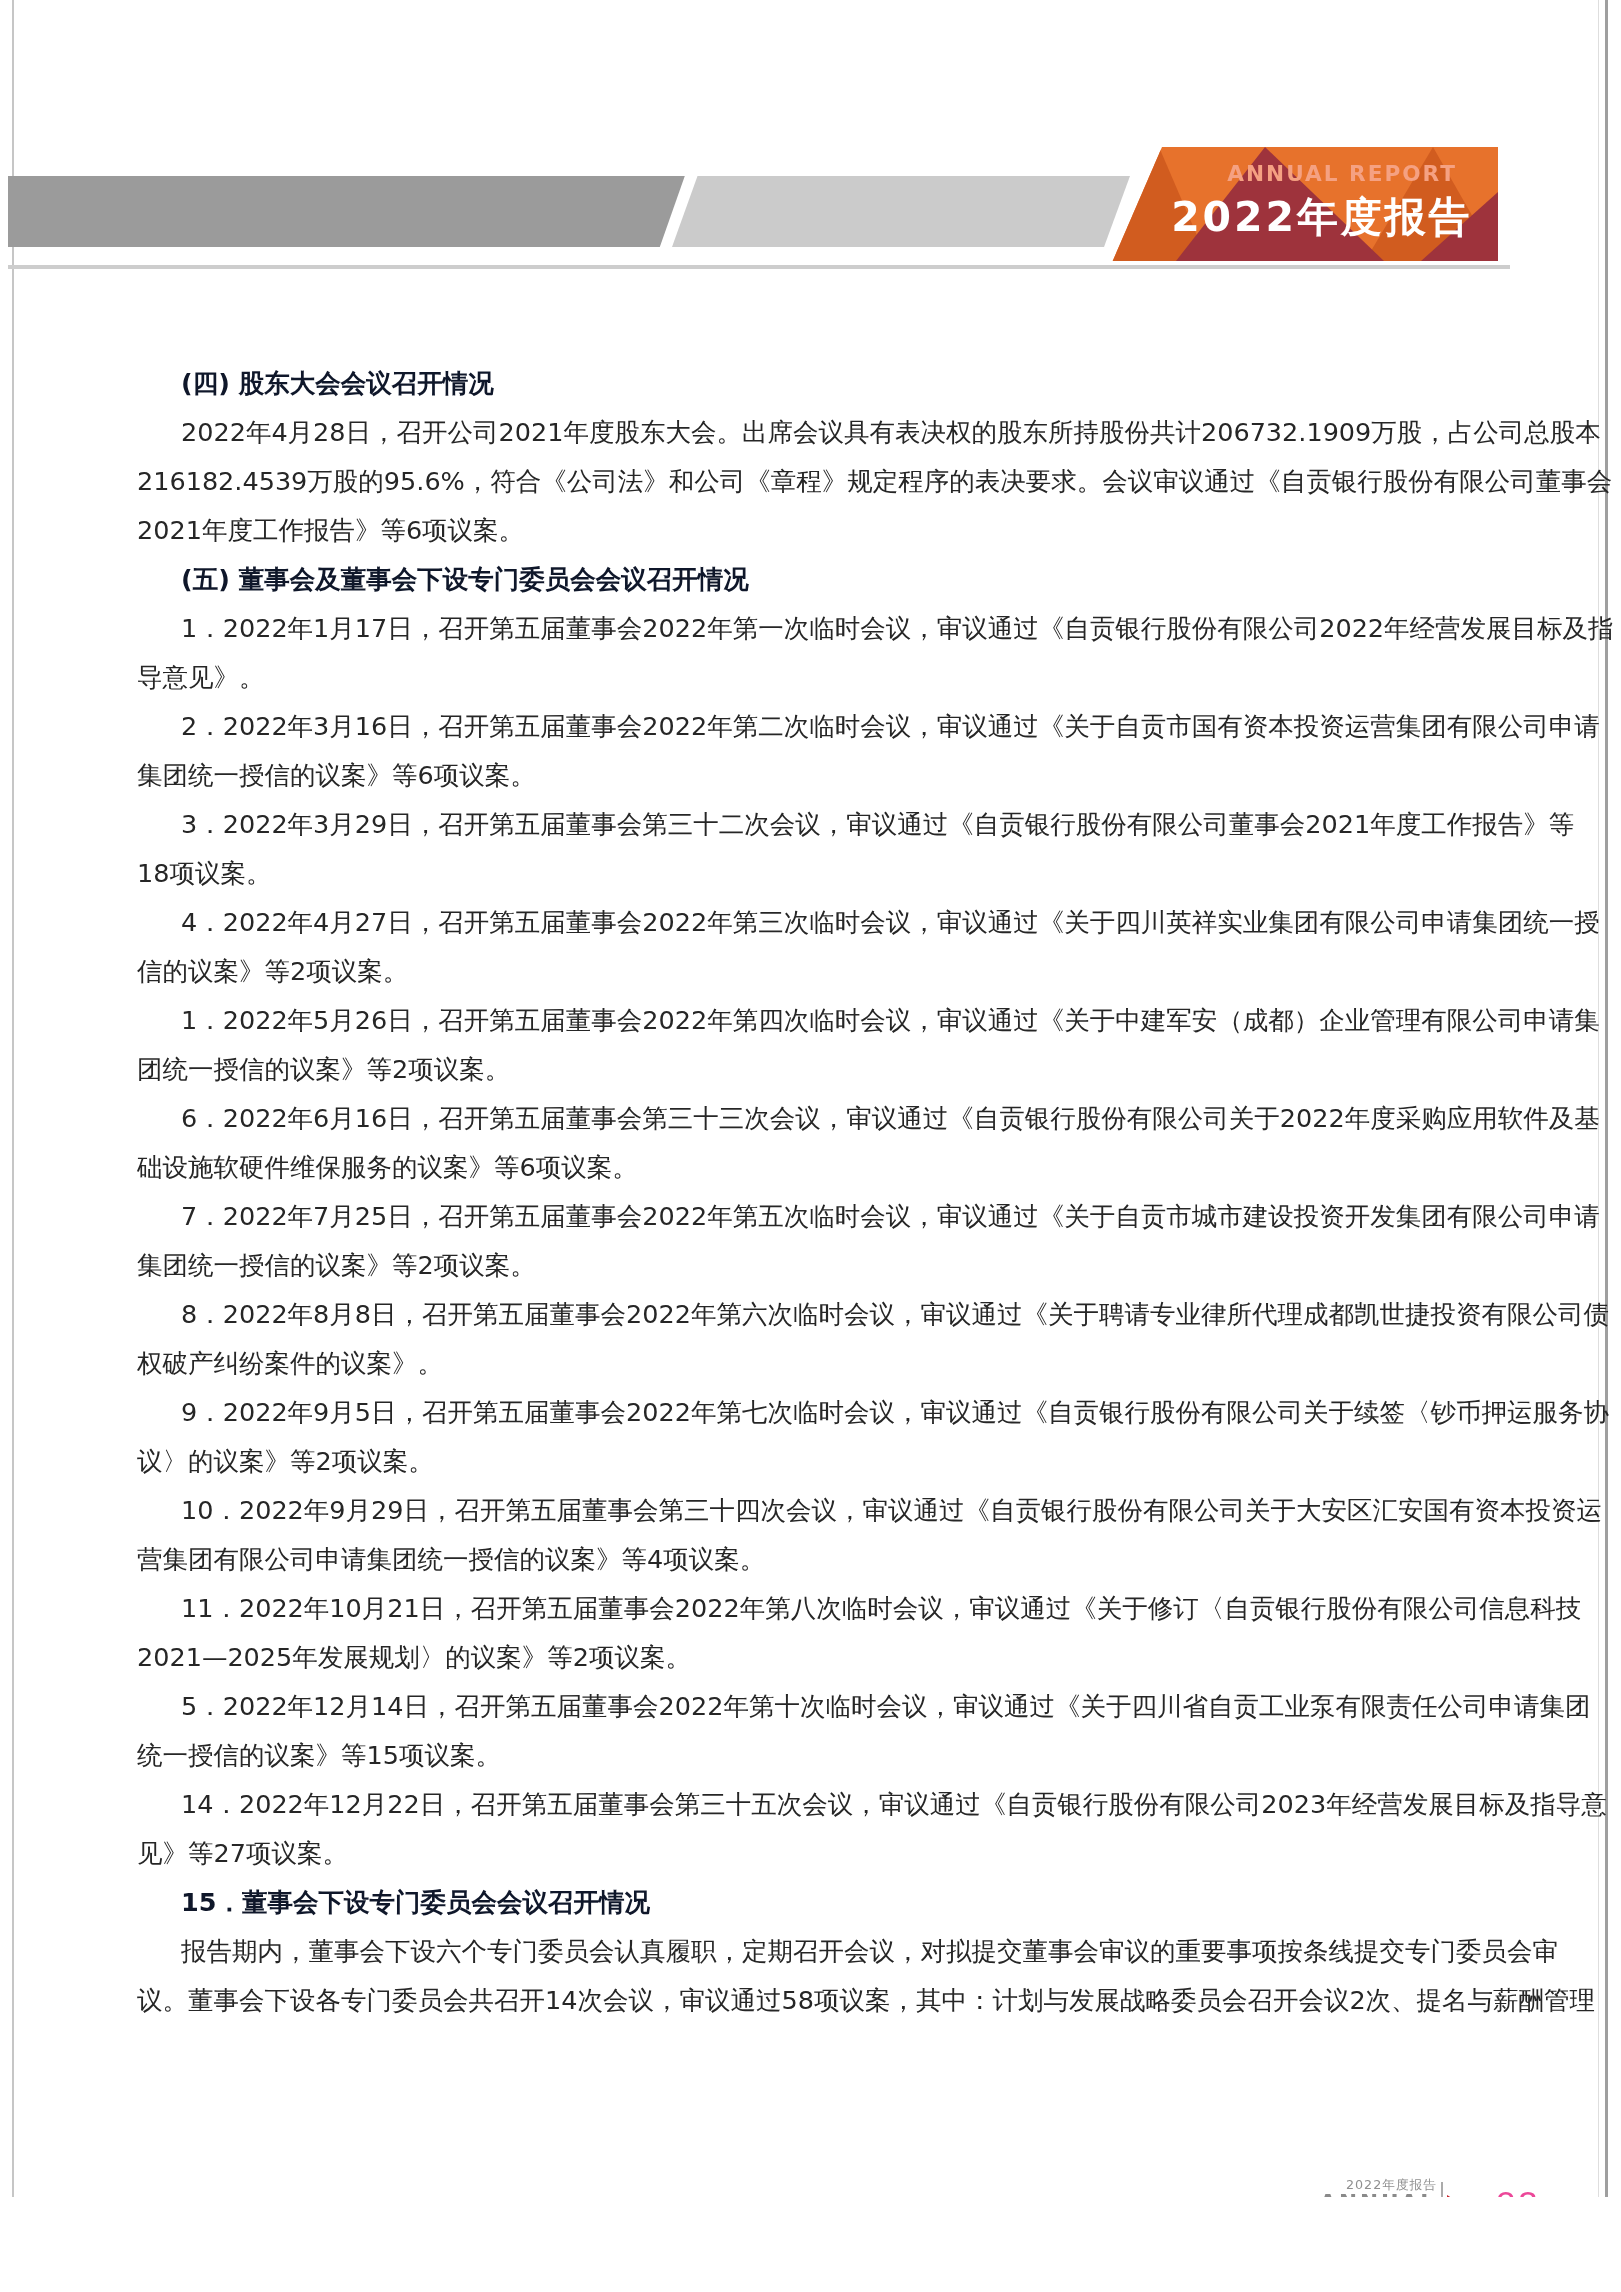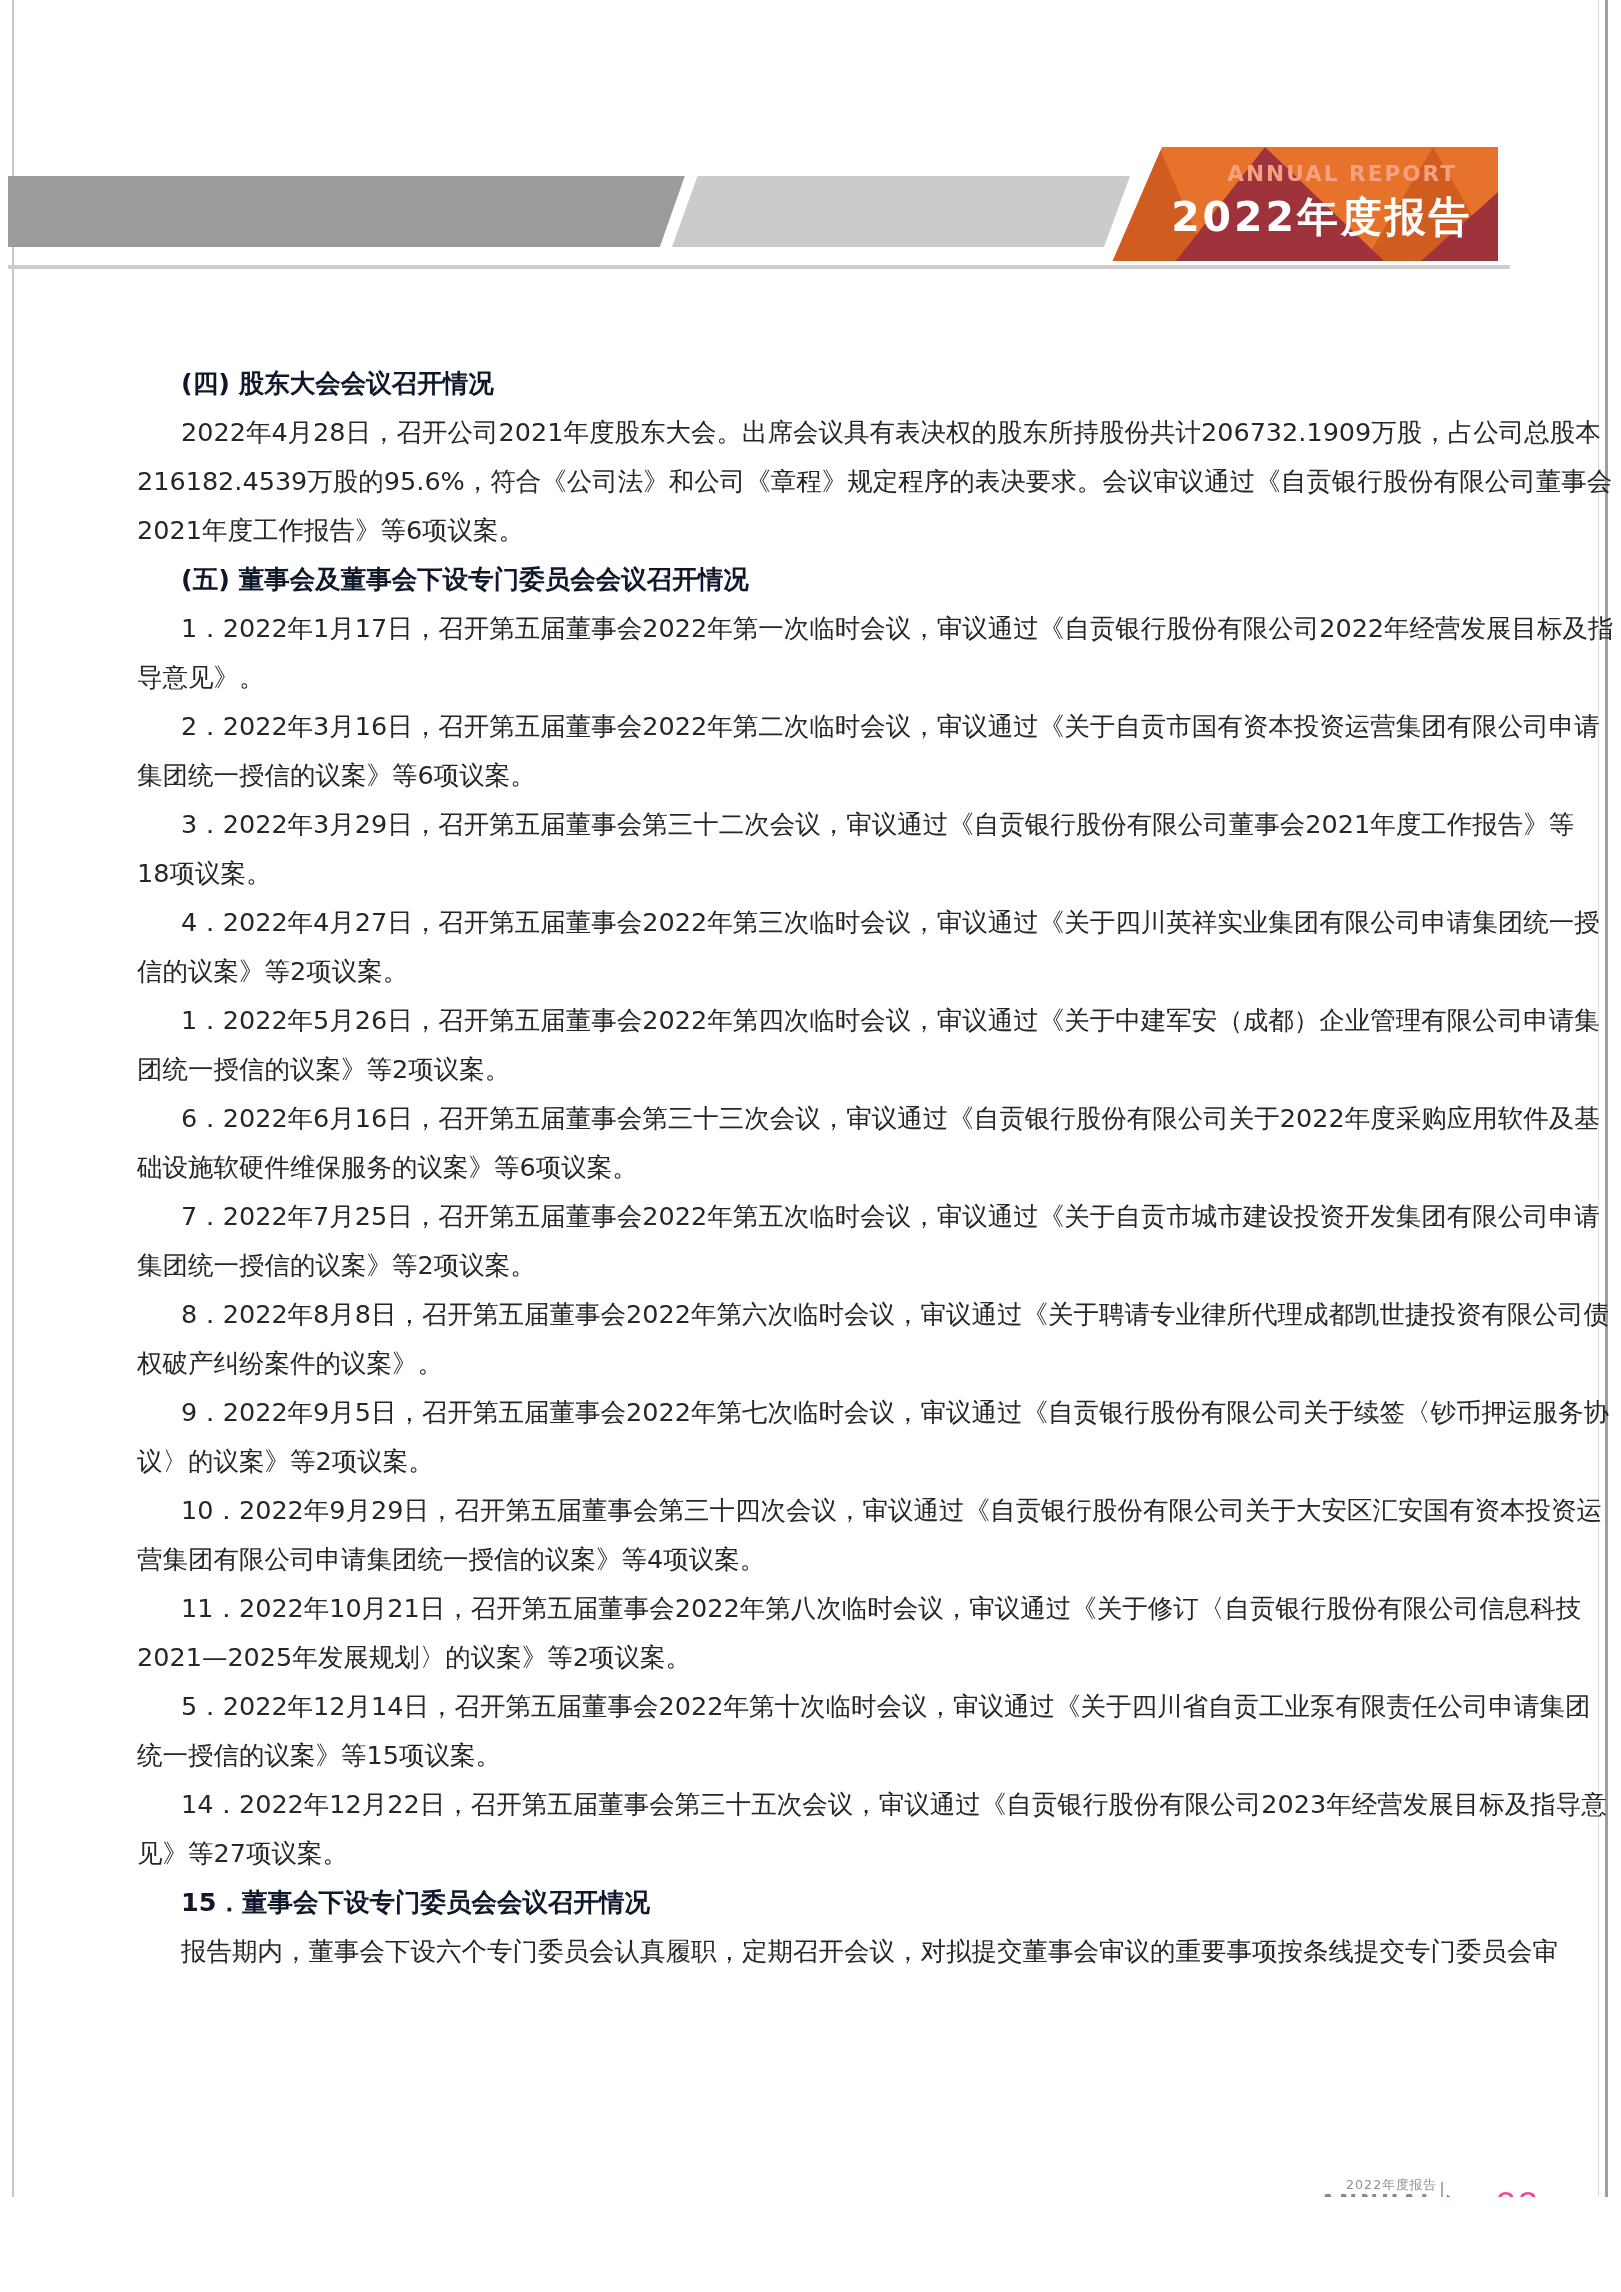--- a/index.html
+++ b/index.html
@@ -134,20 +134,21 @@
       <div class="line indent just">10．2022年9月29日，召开第五届董事会第三十四次会议，审议通过《自贡银行股份有限公司关于大安区汇安国有资本投资运</div>
       <div class="line">营集团有限公司申请集团统一授信的议案》等4项议案。</div>
       <div class="line indent just">11．2022年10月21日，召开第五届董事会2022年第八次临时会议，审议通过《关于修订〈自贡银行股份有限公司信息科技</div>
       <div class="line">2021—2025年发展规划〉的议案》等2项议案。</div>
       <div class="line indent just">5．2022年12月14日，召开第五届董事会2022年第十次临时会议，审议通过《关于四川省自贡工业泵有限责任公司申请集团</div>
       <div class="line">统一授信的议案》等15项议案。</div>
       <div class="line indent just">14．2022年12月22日，召开第五届董事会第三十五次会议，审议通过《自贡银行股份有限公司2023年经营发展目标及指导意</div>
       <div class="line">见》等27项议案。</div>
       <div class="line bold indent">15．董事会下设专门委员会会议召开情况</div>
       <div class="line indent just">报告期内，董事会下设六个专门委员会认真履职，定期召开会议，对拟提交董事会审议的重要事项按条线提交专门委员会审</div>
+      <div class="line just">议。董事会下设各专门委员会共召开14次会议，审议通过58项议案，其中：计划与发展战略委员会召开会议2次、提名与薪酬管理</div>
     </div>
 
   <div class="footer-block">
     <div class="footer-cn">2022年度报告</div>
     <div class="footer-en">ANNUAL REPORT</div>
     <div class="footer-bank">BANK OF REPORT</div>
   </div>
   <div class="footer-sep"></div>
   <div class="footer-arrow"></div>
   <div class="page-number">23</div>

